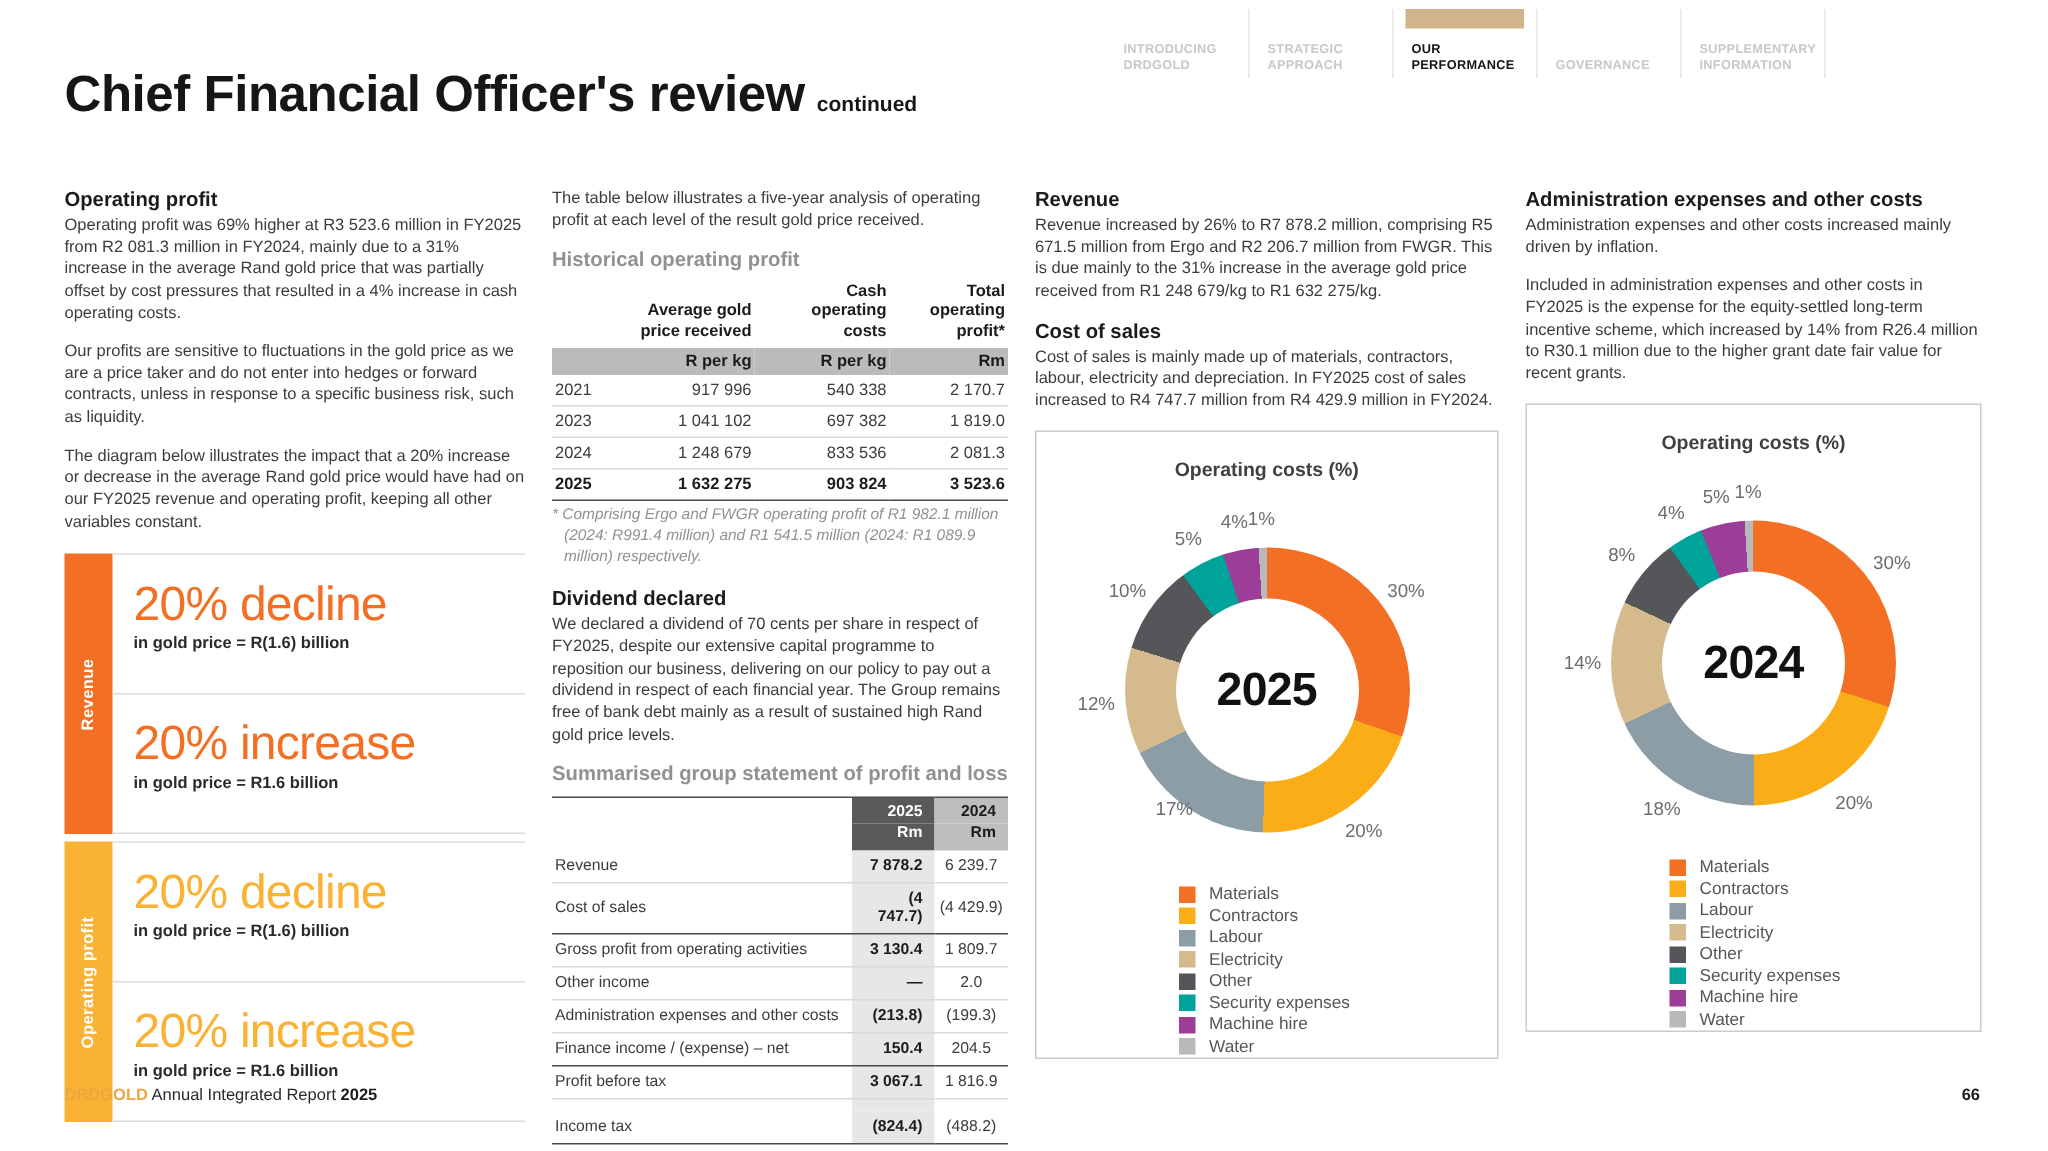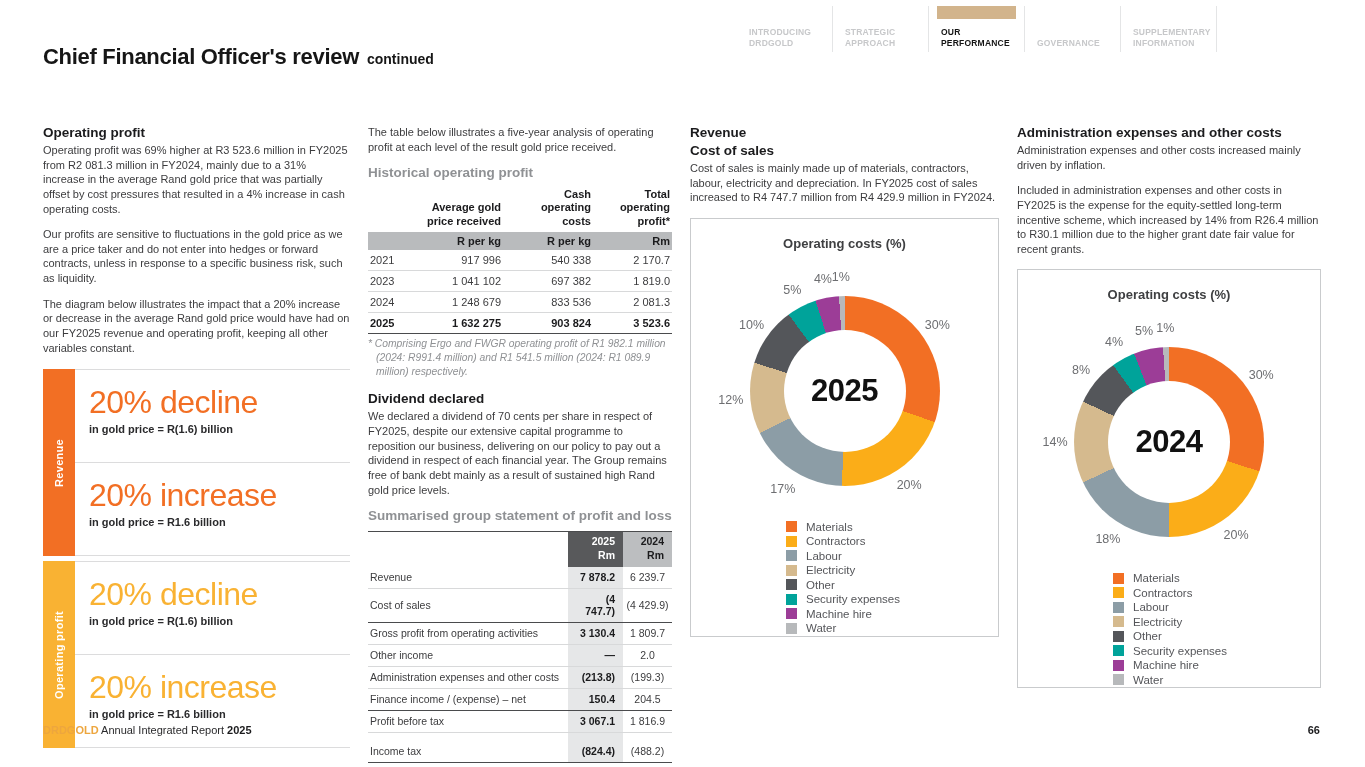--- a/index.html
+++ b/index.html
@@ -12,21 +12,21 @@
   
   .nav { position:absolute; top:6px; left:737px; width:482px; height:46px; display:flex; }
   .tab { position:relative; width:96px; border-right:1px solid #e4e5e6; padding:17px 8px 0 12px; }
   .tab-bar { position:absolute; top:0; left:8px; right:8px; height:13px; background:#D2B48C; }
   .tab-label-wrap { height:26px; display:flex; align-items:flex-end; }
   .tab-label { font-size:8.5px; font-weight:bold; line-height:1.3; letter-spacing:.2px; color:#c7c8ca; text-transform:uppercase; }
   .tab.active .tab-label { color:#141414; }
 
   
   .title-row { position:absolute; top:44px; left:43px; white-space:nowrap; }
-  .title-main { font-size:22px; font-weight:800; color:#161616; letter-spacing:-.3px; }
+  .title-main { font-size:34px; font-weight:800; color:#161616; letter-spacing:-.3px; }
   .title-cont { font-size:14px; font-weight:800; color:#161616; margin-left:8px; }
 
   
   .main { position:absolute; top:125px; left:43px; width:1278px; display:grid;
           grid-template-columns:307px 304px 309px 304px; column-gap:18px; align-items:start; }
 
   h3.sec { font-size:13.5px; font-weight:800; color:#1b1b1d; margin:0 0 3px 0; }
   p.body { font-size:11px; line-height:1.33; margin:0 0 11px 0; color:#3c3c3e; }
   .sub-heading { font-size:13.5px; font-weight:800; color:#90929; color:#8f9194; margin:11px 0 8px 0; }
 
@@ -279,32 +279,33 @@
               <td class="lbl">Income tax</td>
               <td class="v25">(824.4)</td>
               <td class="v24">(488.2)</td>
             </tr>
           </tbody>
       </table>
     </div>
 
     <div class="col">
       <h3 class="sec">Revenue</h3>
+      <p class="body">Revenue increased by 26% to R7 878.2 million, comprising R5 671.5 million from Ergo and R2 206.7 million from FWGR. This is due mainly to the 31% increase in the average gold price received from R1 248 679/kg to R1 632 275/kg.</p>
       <h3 class="sec">Cost of sales</h3>
       <p class="body">Cost of sales is mainly made up of materials, contractors, labour, electricity and depreciation. In FY2025 cost of sales increased to R4 747.7 million from R4 429.9 million in FY2024.</p>
       <div class="chart-box">
         <div class="chart-title">Operating costs (%)</div>
         <div class="donut-wrap">
           <div class="donut-ring" style="background: conic-gradient(rgb(242, 111, 36) 0deg, rgb(242, 111, 36) 109.091deg, rgb(251, 173, 24) 109.091deg, rgb(251, 173, 24) 181.818deg, rgb(140, 157, 166) 181.818deg, rgb(140, 157, 166) 243.636deg, rgb(213, 186, 142) 243.636deg, rgb(213, 186, 142) 287.273deg, rgb(84, 86, 90) 287.273deg, rgb(84, 86, 90) 323.636deg, rgb(0, 163, 154) 323.636deg, rgb(0, 163, 154) 341.818deg, rgb(156, 61, 151) 341.818deg, rgb(156, 61, 151) 356.364deg, rgb(183, 185, 187) 356.364deg, rgb(183, 185, 187) 360deg);"></div>
           <div class="donut-hole">
               <span>2025</span>
             </div>
         <div class="slice-label" style="left: 202.862px; top: 43.8735px;">30%</div>
             <div class="slice-label" style="left: 174.645px; top: 203.899px;">20%</div>
-            <div class="slice-label" style="left: 48.3669px; top: 208px;">17%</div>
+            <div class="slice-label" style="left: 48.3669px; top: 189px;">17%</div>
             <div class="slice-label" style="left: -3.64144px; top: 119.034px;">12%</div>
             <div class="slice-label" style="left: 17.1383px; top: 43.8735px;">10%</div>
             <div class="slice-label" style="left: 57.7622px; top: 8.67276px;">5%</div>
             <div class="slice-label" style="left: 88.4254px; top: -1.93987px;">4%</div>
             <div class="slice-label" style="left: 106.383px; top: -3.94261px;">1%</div>
           </div>
         <div class="legend">
             <div class="legend-item">
               <span class="legend-swatch" style="background: rgb(242, 111, 36);"></span>
               <span class="legend-label">Materials</span>

